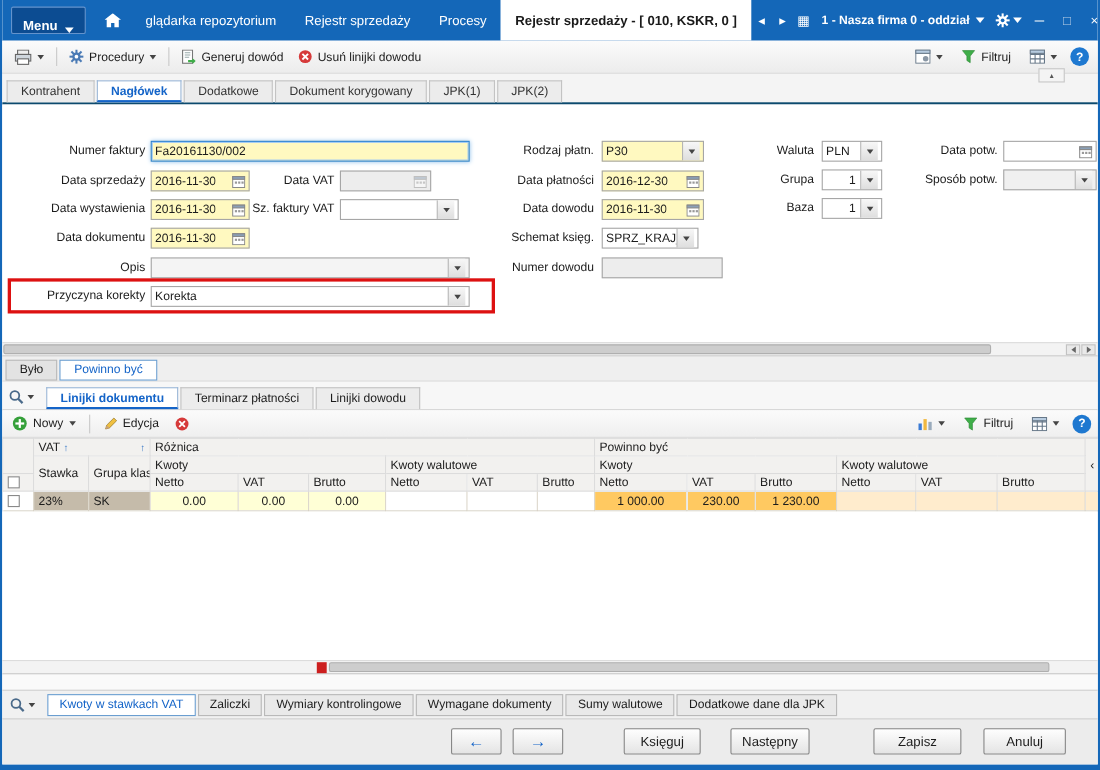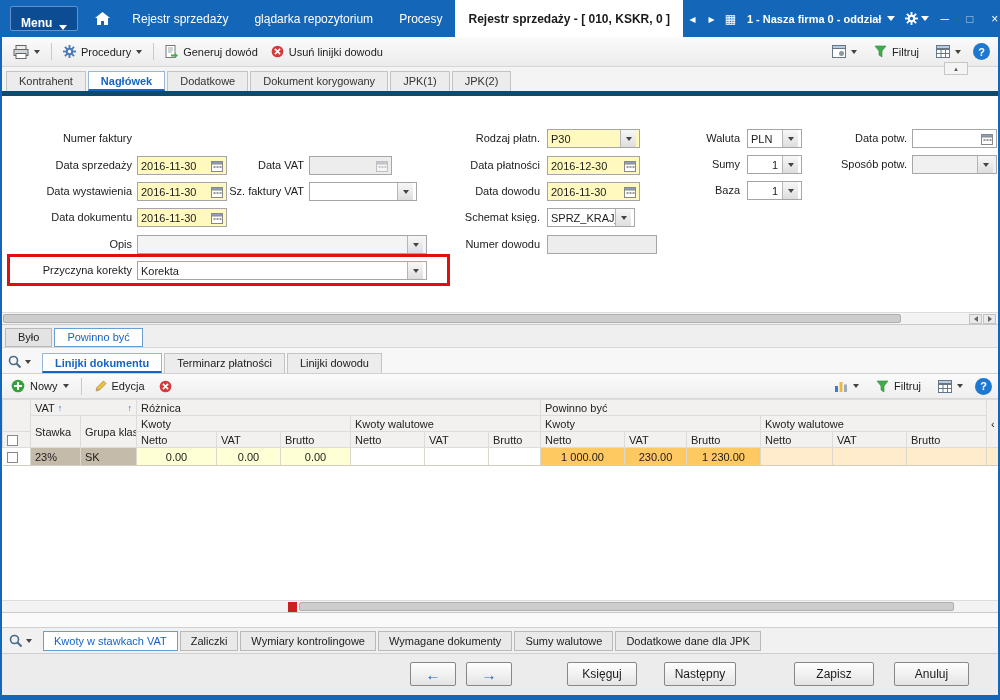--- a/index.html
+++ b/index.html
@@ -23,21 +23,21 @@
 
 .toolbar{flex:0 0 30px;background:linear-gradient(#fbfbfb,#ececec);border-bottom:1px solid #d5d5d5;display:flex;align-items:center;padding:0 6px;gap:3px;position:relative}
 .tbtn{display:flex;align-items:center;gap:5px;padding:3px 5px;border-radius:2px;font-size:11px}
 .tsep{width:1px;height:17px;background:#c9c9c9;margin:0 3px}
 .tool-right{margin-left:auto;display:flex;align-items:center;gap:7px;padding-right:2px}
 .help-btn{width:17px;height:17px;border-radius:50%;background:#1e78d0;color:#fff;font-weight:bold;font-size:11px;display:flex;align-items:center;justify-content:center}
 .collapse-btn{position:absolute;right:30px;bottom:-9px;width:24px;height:13px;background:#f4f4f4;border:1px solid #c6c6c6;display:flex;align-items:center;justify-content:center;font-size:7px;color:#555;z-index:6}
 .tri{width:0;height:0;border-left:3.5px solid transparent;border-right:3.5px solid transparent;border-top:4.5px solid #444}
 
 
-.form-tabs{flex:0 0 28px;background:#f4f4f4;display:flex;align-items:flex-end;padding:4px 4px 0;gap:2px;border-bottom:5px solid #0c4a6e}
+.form-tabs{flex:0 0 28px;background:#f4f4f4;display:flex;align-items:flex-end;padding:4px 4px 0;gap:2px;border-bottom:2px solid #0c4a6e}
 .ftab{padding:3px 12px 4px;border:1px solid #c3c3c3;border-bottom:none;background:#ececec;color:#333}
 .ftab.active{background:#fff;color:#1464c8;font-weight:bold;border-color:#9ab6d6;border-bottom:2px solid #1464c8;padding-bottom:2px}
 
 
 .form-area{flex:0 0 216px;position:relative;background:#fff}
 .lbl{position:absolute;height:19px;line-height:19px;text-align:right;white-space:nowrap}
 .fld{position:absolute;height:19px;border:1px solid #a6a6a6;background:#fff;display:flex;align-items:center;padding:0 3px;overflow:hidden}
 .fld .val{white-space:nowrap;overflow:hidden}
 .fld.yellow{background:#fff9c0}
 .fld.gray{background:#ededed;color:#777}
@@ -106,24 +106,24 @@
     <div class="menu-btn">
       <span>Menu</span>
       <span class="chev-w"></span>
     </div>
     <div class="tb-home">
       <svg width="15" height="13" viewBox="0 0 15 13">
           <path d="M7.5 0L0 6h2v7h4V9h3v4h4V6h2z" fill="#fff"></path>
         </svg>
     </div>
     <div class="tb-tab">
+        <span>glądarka repozytorium</span>
+      </div>
+    <div class="tb-tab">
         <span>Rejestr sprzedaży</span>
-      </div>
-    <div class="tb-tab">
-        <span>glądarka repozytorium</span>
       </div>
     <div class="tb-tab">
         <span>Procesy</span>
       </div>
     <div class="tb-tab active">
         <span>Rejestr sprzedaży - [ 010, KSKR, 0 ]</span>
       </div>
     <div class="tb-right">
       <div class="tb-ico">
           <span>◂</span>
@@ -240,20 +240,23 @@
     <div class="ftab active"><span>Nagłówek</span></div>
     <div class="ftab"><span>Dodatkowe</span></div>
     <div class="ftab"><span>Dokument korygowany</span></div>
     <div class="ftab"><span>JPK(1)</span></div>
     <div class="ftab"><span>JPK(2)</span></div>
   </div>
 
   <div class="form-area">
 
     <div class="lbl" style="left:0;top:33px;width:130px">Numer faktury</div>
+    <div class="fld yellow focused" style="left:135px;top:33px;width:290px">
+        <span class="val">Fa20161130/002</span>
+      </div>
 
     <div class="lbl" style="left:0;top:60px;width:130px">Data sprzedaży</div>
     <div class="fld yellow" style="left:135px;top:60px;width:90px">
       <span class="val">2016-11-30</span>
       <svg class="cal" width="12" height="12" viewBox="0 0 12 12">
           <rect x="0.5" y="1.5" width="11" height="10" fill="#fff" stroke="#888"></rect>
           <rect x="0.5" y="1.5" width="11" height="2.5" fill="#8aa0b8" stroke="#888"></rect>
           <rect x="2.5" y="6" width="2" height="2" fill="#999"></rect>
           <rect x="5.5" y="6" width="2" height="2" fill="#999"></rect>
           <rect x="8.5" y="6" width="2" height="2" fill="#999"></rect>
@@ -364,21 +367,21 @@
         <span class="val"></span>
       </div>
 
     <div class="lbl" style="left:655px;top:33px;width:83px">Waluta</div>
     <div class="fld" style="left:745px;top:33px;width:55px">
       <span class="val">PLN</span>
       <span class="dd-btn">
           <i class="tri"></i>
         </span>
     </div>
-    <div class="lbl" style="left:655px;top:59px;width:83px">Sumy</div>
+    <div class="lbl" style="left:655px;top:59px;width:83px">Grupa</div>
     <div class="fld num" style="left:745px;top:59px;width:55px">
       <span class="val">1</span>
       <span class="dd-btn">
           <i class="tri"></i>
         </span>
     </div>
     <div class="lbl" style="left:655px;top:85px;width:83px">Baza</div>
     <div class="fld num" style="left:745px;top:85px;width:55px">
       <span class="val">1</span>
       <span class="dd-btn">

